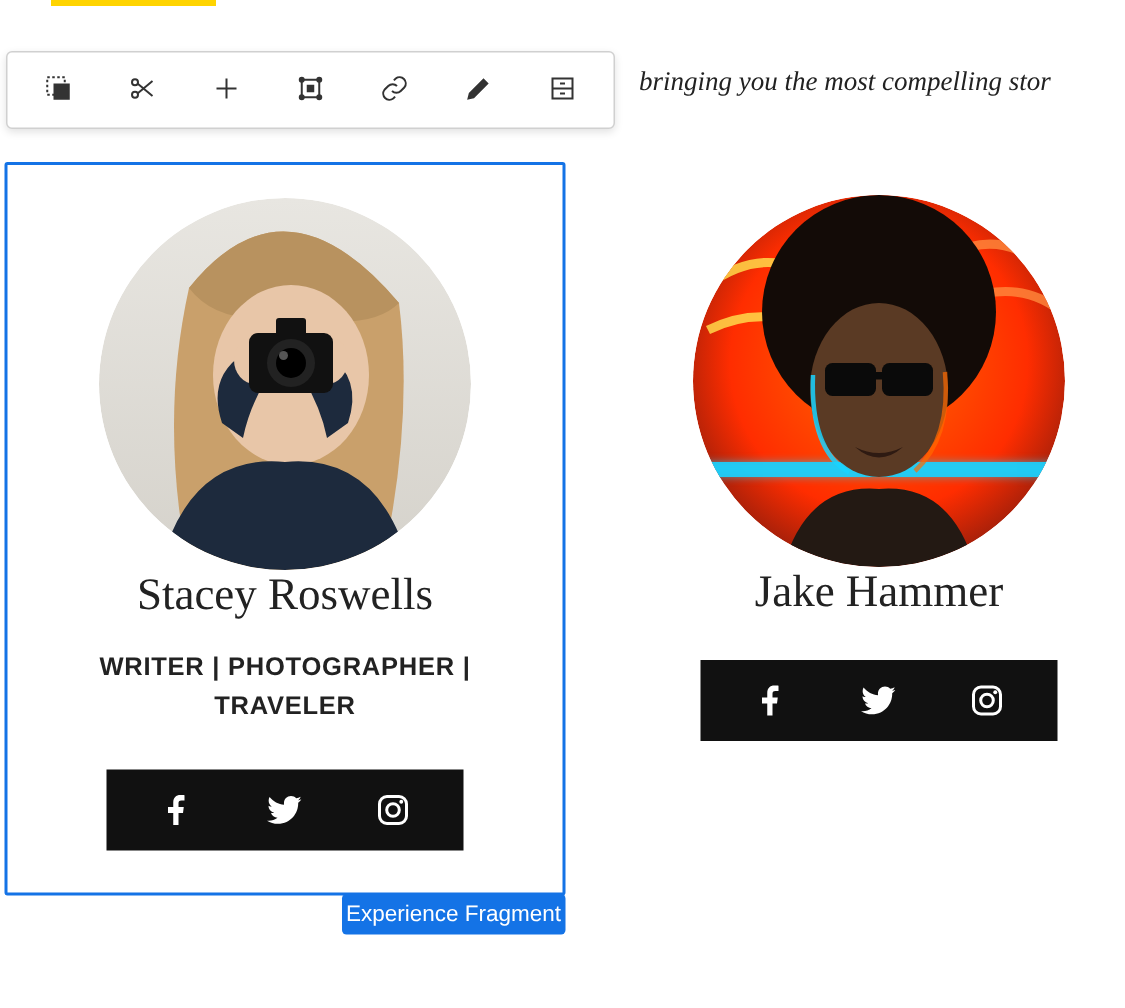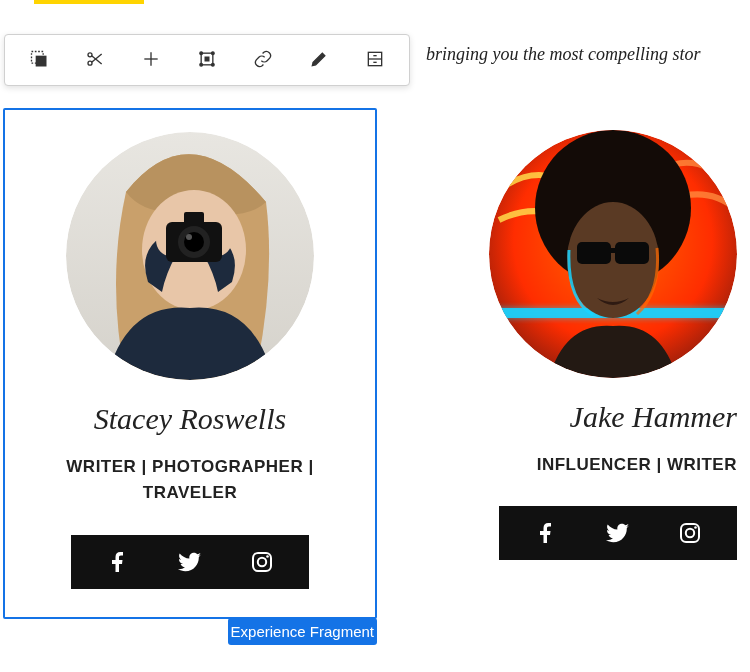--- a/index.html
+++ b/index.html
@@ -78,26 +78,24 @@
   }
 
   .avatar {
     width: 248px; height: 248px;
     border-radius: 50%;
     overflow: hidden;
     position: relative;
   }
 
   .person-name {
-    margin-top: 22px;
     font-family: Georgia, 'Times New Roman', serif;
     font-size: 30px;
     color: #222;
     font-weight: 500;
-    font-style: italic;
   }
   .person-role {
     margin-top: 18px;
     font-family: -apple-system, BlinkMacSystemFont, 'Segoe UI', Arial, sans-serif;
     font-size: 17px;
     font-weight: 700;
     letter-spacing: 0.5px;
     color: #222;
     text-align: center;
     line-height: 1.55;
@@ -114,21 +112,21 @@
     padding: 14px 34px;
   }
   .social-bar .social {
     width: 26px; height: 26px;
     display: flex; align-items: center; justify-content: center;
     color: #fff;
     cursor: pointer;
   }
   .social svg { width: 24px; height: 24px; fill: #fff; }
 
-  .card-2 { width: 322px; padding-top: 22px; align-items: flex-end; }
+  .card-2 { width: 322px; padding-top: 22px; }
 </style>
 </head>
 <body>
 
 <div class="canvas">
   <div class="tab-indicator"></div>
 
   <div class="toolbar">
     <button title="Parent">
       <span>
@@ -292,21 +290,20 @@
 
             <rect x="88" y="112" width="34" height="22" rx="5" fill="#0a0a0a"></rect>
             <rect x="126" y="112" width="34" height="22" rx="5" fill="#0a0a0a"></rect>
             <rect x="120" y="118" width="8" height="5" fill="#0a0a0a"></rect>
 
             <path d="M108 168 Q124 176 140 168 Q124 182 108 168Z" fill="#2e1a12"></path>
           </g>
         </svg>
       </div>
       <div class="person-name">Jake Hammer</div>
-      <div class="person-role">INFLUENCER | WRITER</div>
       <div class="social-bar">
         <span class="social">
           <svg viewBox="0 0 24 24">
               <path d="M13 22v-8h3l.5-4H13V7.5c0-1.1.3-1.9 2-1.9h2V2.1C16.6 2 15.4 2 14.2 2 11.4 2 9.5 3.7 9.5 7v3H6v4h3.5v8H13z"></path>
             </svg>
         </span>
         <span class="social">
           <svg viewBox="0 0 24 24">
               <path d="M23 4.9c-.8.4-1.7.6-2.6.8.9-.6 1.7-1.5 2-2.6-.9.5-1.9.9-2.9 1.1C18.6 3.3 17.4 2.7 16 2.7c-2.6 0-4.7 2.1-4.7 4.7 0 .4 0 .7.1 1.1C7.7 8.3 4.1 6.4 1.7 3.4c-.4.7-.6 1.5-.6 2.4 0 1.6.8 3.1 2.1 3.9-.8 0-1.5-.2-2.2-.6v.1c0 2.3 1.6 4.2 3.8 4.6-.4.1-.8.2-1.3.2-.3 0-.6 0-.9-.1.6 1.9 2.4 3.2 4.4 3.3-1.6 1.3-3.7 2-5.9 2-.4 0-.8 0-1.1-.1 2.1 1.3 4.6 2.1 7.3 2.1 8.7 0 13.5-7.2 13.5-13.5v-.6c.9-.7 1.7-1.5 2.3-2.5z"></path>
             </svg>

